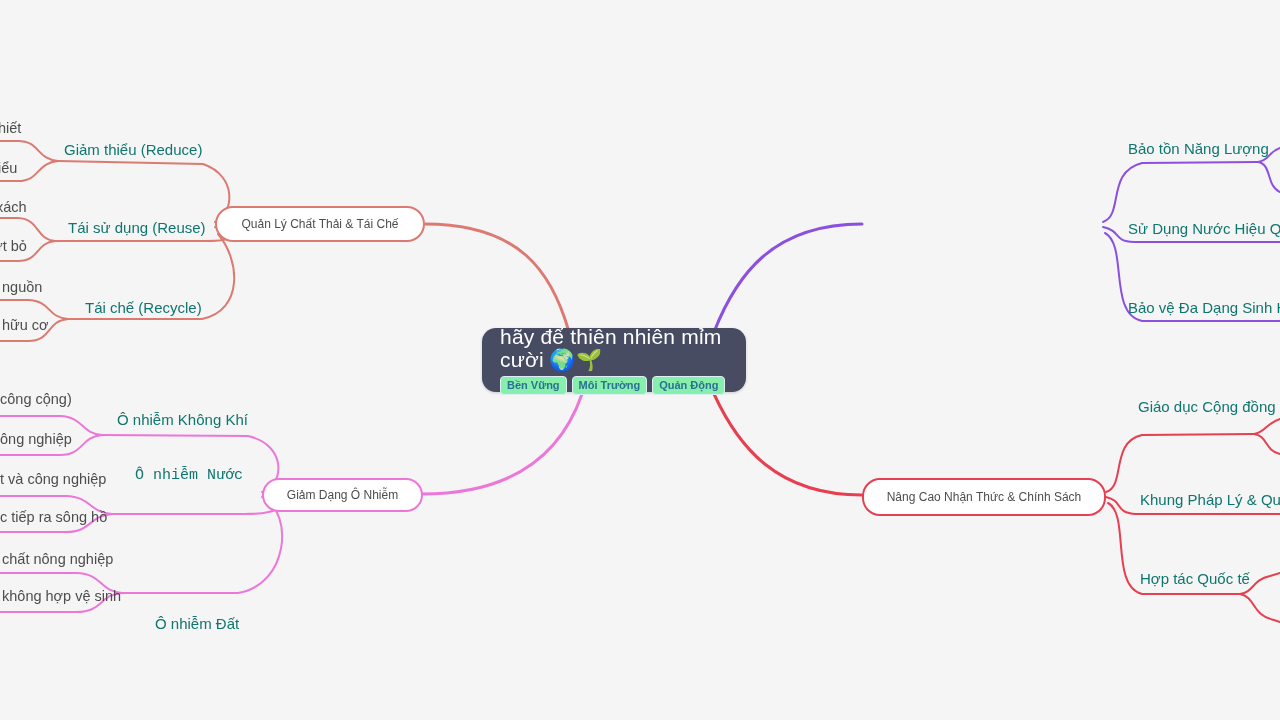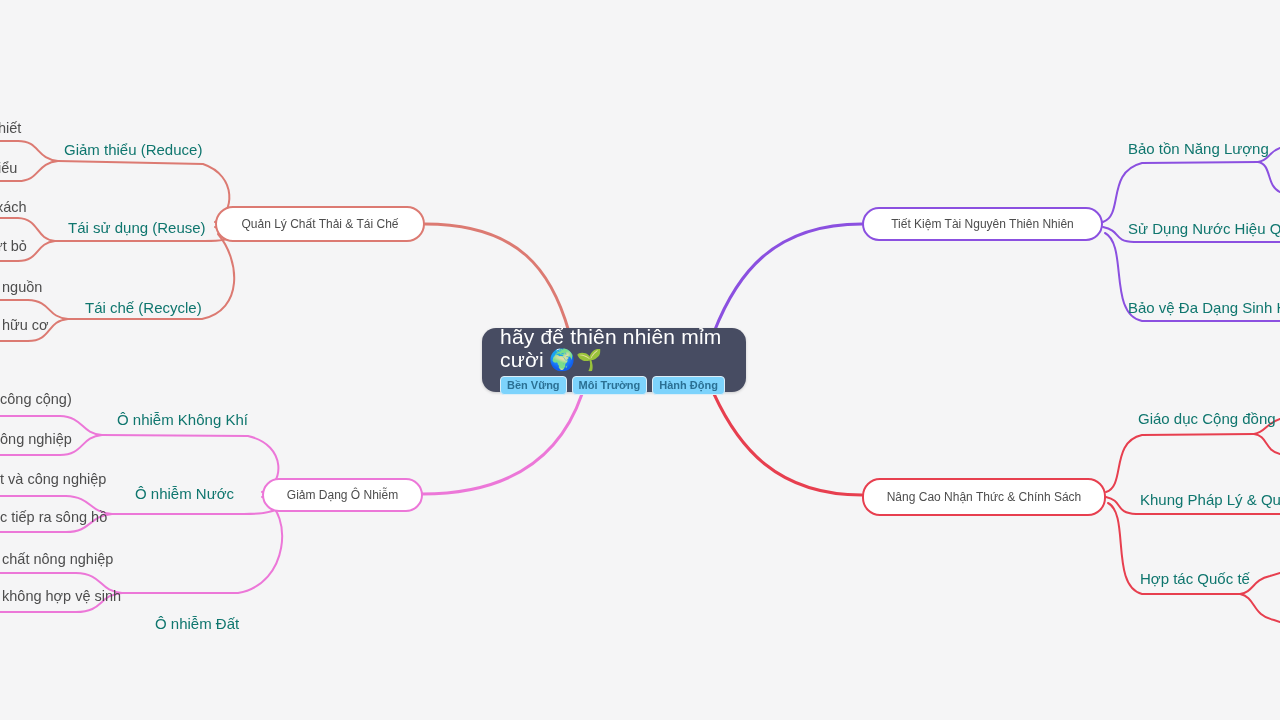--- a/index.html
+++ b/index.html
@@ -26,21 +26,21 @@
     box-sizing:border-box;border-radius:14px;
     display:flex;flex-direction:column;justify-content:center;
     padding-left:18px;gap:5px;cursor:pointer;
     box-shadow:0 1px 3px rgba(0,0,0,0.18);
   }
   #central .title{
     font-size:21px;color:#ffffff;font-weight:500;letter-spacing:0.2px;line-height:1.1;
   }
   #central .tags{display:flex;gap:5px;}
   #central .tag{
-    font-size:11px;font-weight:bold;color:#2b7094;background:#7dd3fc;
+    font-size:11px;font-weight:bold;color:#2b7094;background:#86efac;
     border:1px solid #ddeef7;border-radius:4px;padding:1px 6px 2px 6px;line-height:1.3;
   }
 </style>
 </head>
 <body>
 
 <div id="canvas">
 
   <svg id="wires" viewBox="0 0 1280 720" fill="none" stroke-linecap="round">
 
@@ -89,58 +89,55 @@
       <path d="M1240,594 C1254,592 1252,580 1270,576 L1280,573"></path>
       <path d="M1240,594 C1256,597 1252,616 1274,620 L1280,622"></path>
     </g>
   </svg>
 
   <div id="central" style="background-color: rgb(71, 76, 98);">
     <div class="title">hãy để thiên nhiên mỉm cười 🌍🌱</div>
     <div class="tags">
       <span class="tag">Bền Vững</span>
       <span class="tag">Môi Trường</span>
-      <span class="tag">Hành Động</span>
+      <span class="tag">Quản Động</span>
     </div>
   </div>
 
   <div class="branch-box" style="left: 215px; top: 206px; width: 210px; height: 36px; border-color: rgb(220, 122, 114);">
     <span>Quản Lý Chất Thải &amp; Tái Chế</span>
   </div>
   <div class="branch-box" style="left: 262px; top: 478px; width: 161px; height: 34px; border-color: rgb(236, 119, 216);">
     <span>Giảm Dạng Ô Nhiễm</span>
-  </div>
-  <div class="branch-box" style="left: 862px; top: 207px; width: 241px; height: 34px; border-color: rgb(139, 80, 224);">
-    <span>Tiết Kiệm Tài Nguyên Thiên Nhiên</span>
   </div>
   <div class="branch-box" style="left: 862px; top: 478px; width: 244px; height: 38px; border-color: rgb(231, 63, 79);">
     <span>Nâng Cao Nhận Thức &amp; Chính Sách</span>
   </div>
 
   <div class="child-label" style="left:64px;top:141px;">Giảm thiểu (Reduce)</div>
   <div class="child-label" style="left:68px;top:219px;">Tái sử dụng (Reuse)</div>
   <div class="child-label" style="left:85px;top:299px;">Tái chế (Recycle)</div>
   <div class="frag-label" style="left:-2px;top:120px;">hiết</div>
   <div class="frag-label" style="left:-2px;top:160px;">iểu</div>
   <div class="frag-label" style="left:-4px;top:199px;">xách</div>
   <div class="frag-label" style="left:-7px;top:238px;">ứt bỏ</div>
   <div class="frag-label" style="left:2px;top:279px;">nguồn</div>
   <div class="frag-label" style="left:2px;top:317px;">hữu cơ</div>
 
   <div class="child-label" style="left:117px;top:411px;">Ô nhiễm Không Khí</div>
-  <div class="child-label" style="left:135px;top:485px;">Ô nhiễm Nước</div>
+  <div class="child-label" style="left:135px;top:467px;font-family:Liberation Mono, monospace;">Ô nhiễm Nước</div>
   <div class="child-label" style="left:155px;top:570px;margin-top:45px;">Ô nhiễm Đất</div>
   <div class="frag-label" style="left:0px;top:391px;">công cộng)</div>
   <div class="frag-label" style="left:0px;top:431px;">ông nghiệp</div>
   <div class="frag-label" style="left:0px;top:471px;">t và công nghiệp</div>
   <div class="frag-label" style="left:0px;top:509px;">c tiếp ra sông hồ</div>
   <div class="frag-label" style="left:2px;top:551px;">chất nông nghiệp</div>
   <div class="frag-label" style="left:2px;top:588px;">không hợp vệ sinh</div>
 
   <div class="child-label" style="left:1128px;top:140px;">Bảo tồn Năng Lượng</div>
   <div class="child-label" style="left:1128px;top:220px;">Sử Dụng Nước Hiệu Quả</div>
   <div class="child-label" style="left:1128px;top:299px;">Bảo vệ Đa Dạng Sinh Học</div>
 
-  <div class="child-label" style="left:1138px;top:410px;">Giáo dục Cộng đồng</div>
+  <div class="child-label" style="left:1138px;top:398px;">Giáo dục Cộng đồng</div>
   <div class="child-label" style="left:1140px;top:491px;">Khung Pháp Lý &amp; Quy Đ</div>
   <div class="child-label" style="left:1140px;top:570px;">Hợp tác Quốc tế</div>
 
 </div>
 
 </body></html>

